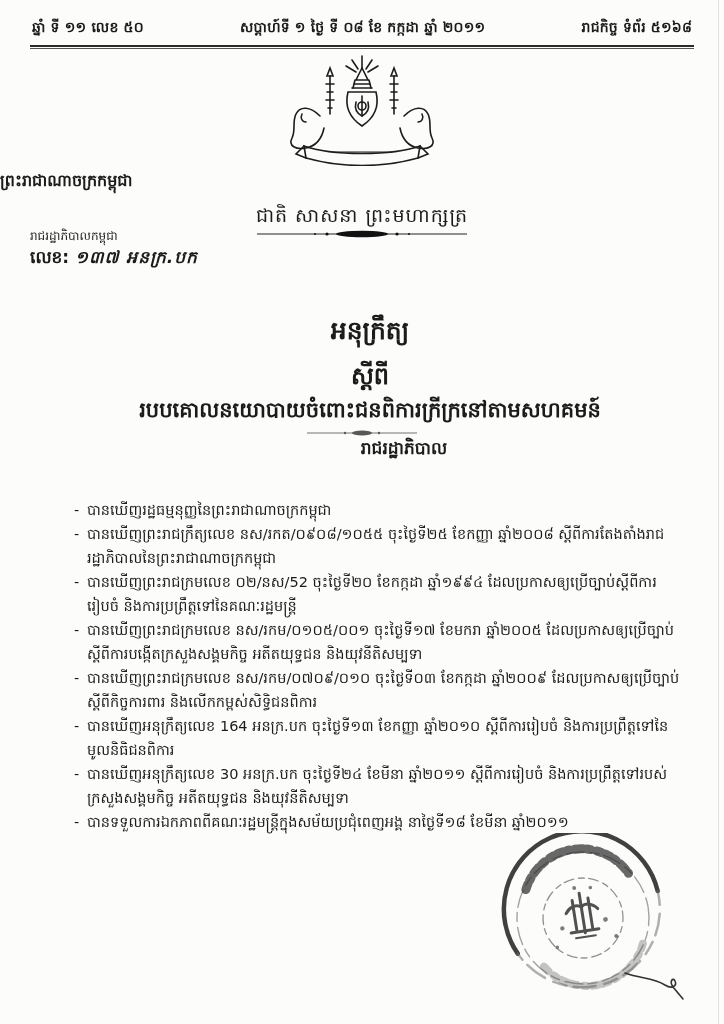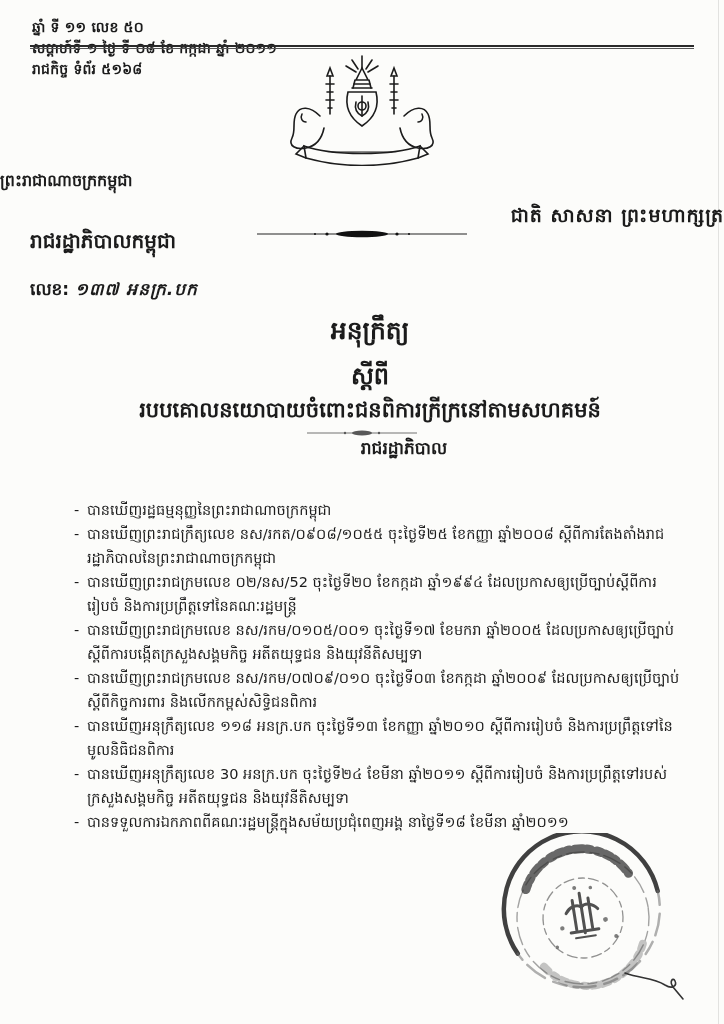--- a/index.html
+++ b/index.html
@@ -4,39 +4,39 @@
 <style>
   html,body{margin:0;padding:0;}
   body{
     width:724px;height:1024px;position:relative;overflow:hidden;
     background:#fcfcfa;color:#1b1b1b;
     font-family:"DejaVu Sans", sans-serif;
   }
   .scan-edge{position:absolute;right:5px;top:0;bottom:0;width:1px;background:rgba(0,0,0,.10);}
 
   
-  .page-header{position:absolute;top:18px;left:32px;right:32px;display:flex;align-items:flex-start;font-size:14px;font-weight:bold;letter-spacing:.2px;flex-direction:column;}
+  .page-header{position:absolute;top:18px;left:32px;right:32px;display:flex;align-items:flex-end;font-size:14px;font-weight:bold;letter-spacing:.2px;}
   .page-header .h-left{white-space:nowrap;}
   .page-header .h-center{flex:1;text-align:center;white-space:nowrap;}
   .page-header .h-right{white-space:nowrap;}
   .header-rule{position:absolute;top:45px;left:30px;right:30px;height:2px;background:#2a2a2a;}
   .header-rule:after{content:"";position:absolute;left:0;right:0;top:3px;height:1px;background:#555;}
 
   
   .emblem{position:absolute;top:54px;left:50%;transform:translateX(-50%);}
 
   
   .kingdom-title{position:absolute;top:170px;left:0;width:100%;text-align:left;font-size:16px;font-weight:bold;}
-  .motto{position:absolute;top:203px;left:0;width:100%;text-align:right;font-size:19px;font-weight:bold;letter-spacing:1px;}
+  .motto{position:absolute;top:203px;left:0;width:100%;text-align:center;font-size:19px;font-weight:normal;letter-spacing:1px;}
   .divider-1{position:absolute;top:228px;left:50%;transform:translateX(-50%);}
 
   
   .issuer{position:absolute;left:30px;top:228px;}
-  .issuer-line1{font-size:20px;font-weight:bold;}
-  .issuer-line2{margin-top:20px;font-size:17px;font-weight:bold;}
+  .issuer-line1{font-size:12px;font-weight:normal;}
+  .issuer-line2{margin-top:0;font-size:17px;font-weight:bold;}
   .issuer-number{font-style:italic;letter-spacing:1px;}
 
   
   .title-block{position:absolute;top:315px;left:8px;width:100%;text-align:center;}
   .title-doc-type{font-size:25px;font-weight:bold;}
   .title-about{font-size:24px;font-weight:bold;margin-top:10px;}
   .title-subject{font-size:21px;font-weight:bold;margin-top:0;}
   .divider-2{position:absolute;top:428px;left:50%;transform:translateX(-50%);opacity:.75;}
 
   
@@ -150,21 +150,21 @@
   <div class="recital">
     <span class="marker">-</span>
     <span class="text">បានឃើញព្រះរាជក្រមលេខ នស/រកម/០១០៥/០០១ ចុះថ្ងៃទី១៧ ខែមករា ឆ្នាំ២០០៥ ដែលប្រកាសឲ្យប្រើច្បាប់ស្តីពីការបង្កើតក្រសួងសង្គមកិច្ច អតីតយុទ្ធជន និងយុវនីតិសម្បទា</span>
   </div>
   <div class="recital">
     <span class="marker">-</span>
     <span class="text">បានឃើញព្រះរាជក្រមលេខ នស/រកម/០៧០៩/០១០ ចុះថ្ងៃទី០៣ ខែកក្កដា ឆ្នាំ២០០៩ ដែលប្រកាសឲ្យប្រើច្បាប់ស្តីពីកិច្ចការពារ និងលើកកម្ពស់សិទ្ធិជនពិការ</span>
   </div>
   <div class="recital">
     <span class="marker">-</span>
-    <span class="text">បានឃើញអនុក្រឹត្យលេខ ១១៨ អនក្រ.បក ចុះថ្ងៃទី១៣ ខែកញ្ញា ឆ្នាំ២០១០ ស្តីពីការរៀបចំ និងការប្រព្រឹត្តទៅនៃមូលនិធិជនពិការ</span>
+    <span class="text">បានឃើញអនុក្រឹត្យលេខ 164 អនក្រ.បក ចុះថ្ងៃទី១៣ ខែកញ្ញា ឆ្នាំ២០១០ ស្តីពីការរៀបចំ និងការប្រព្រឹត្តទៅនៃមូលនិធិជនពិការ</span>
   </div>
   <div class="recital">
     <span class="marker">-</span>
     <span class="text">បានឃើញអនុក្រឹត្យលេខ 30 អនក្រ.បក ចុះថ្ងៃទី២៤ ខែមីនា ឆ្នាំ២០១១ ស្តីពីការរៀបចំ និងការប្រព្រឹត្តទៅរបស់ក្រសួងសង្គមកិច្ច អតីតយុទ្ធជន និងយុវនីតិសម្បទា</span>
   </div>
   <div class="recital">
     <span class="marker">-</span>
     <span class="text">បានទទួលការឯកភាពពីគណៈរដ្ឋមន្ត្រីក្នុងសម័យប្រជុំពេញអង្គ នាថ្ងៃទី១៨ ខែមីនា ឆ្នាំ២០១១</span>
   </div>
 </div>

